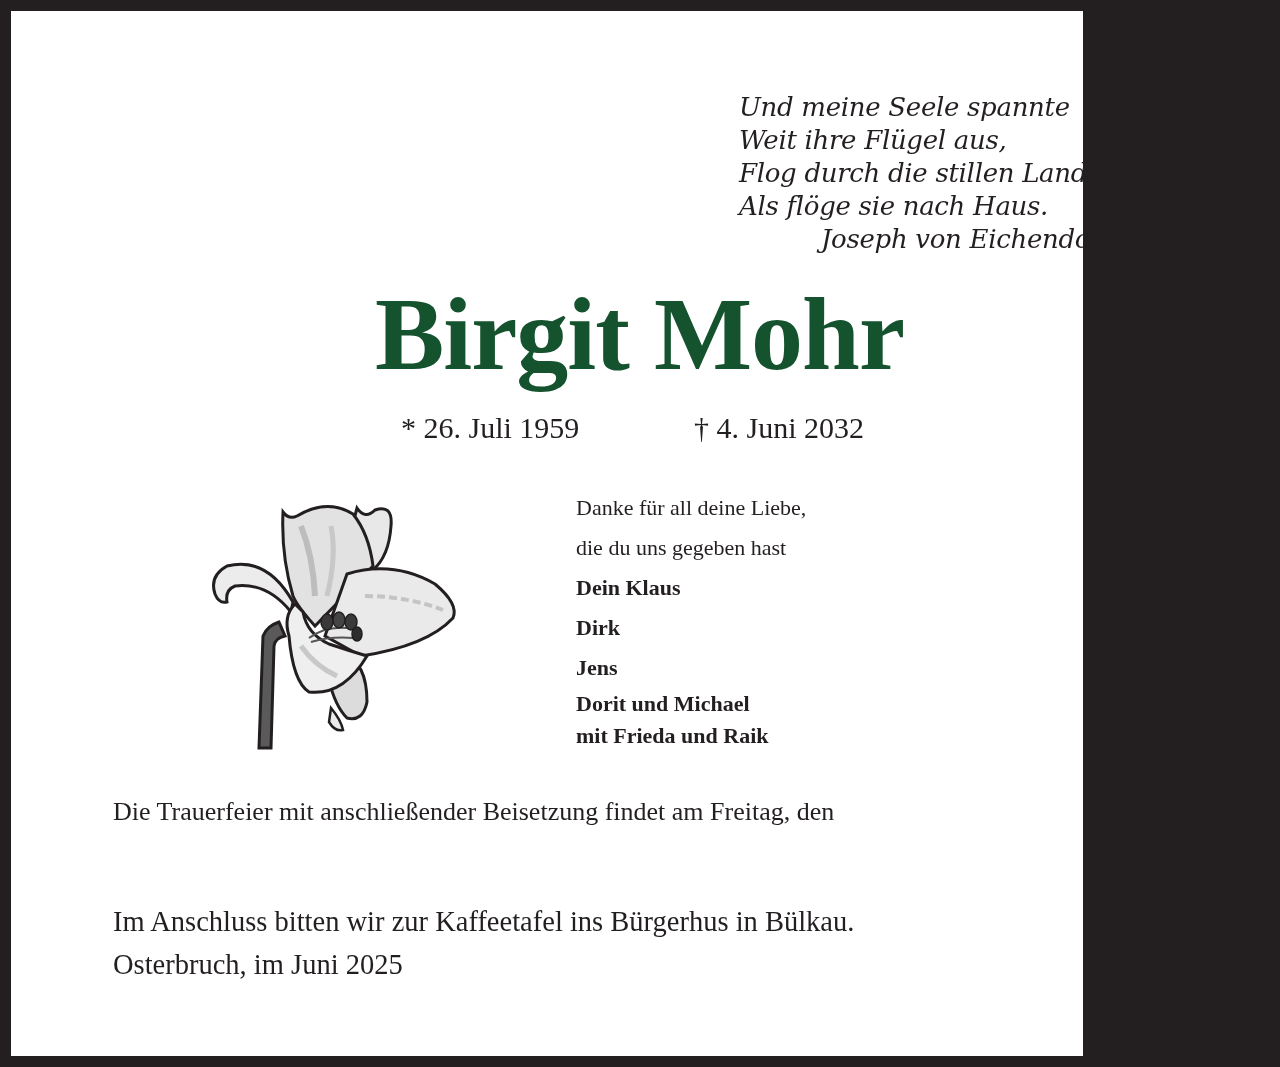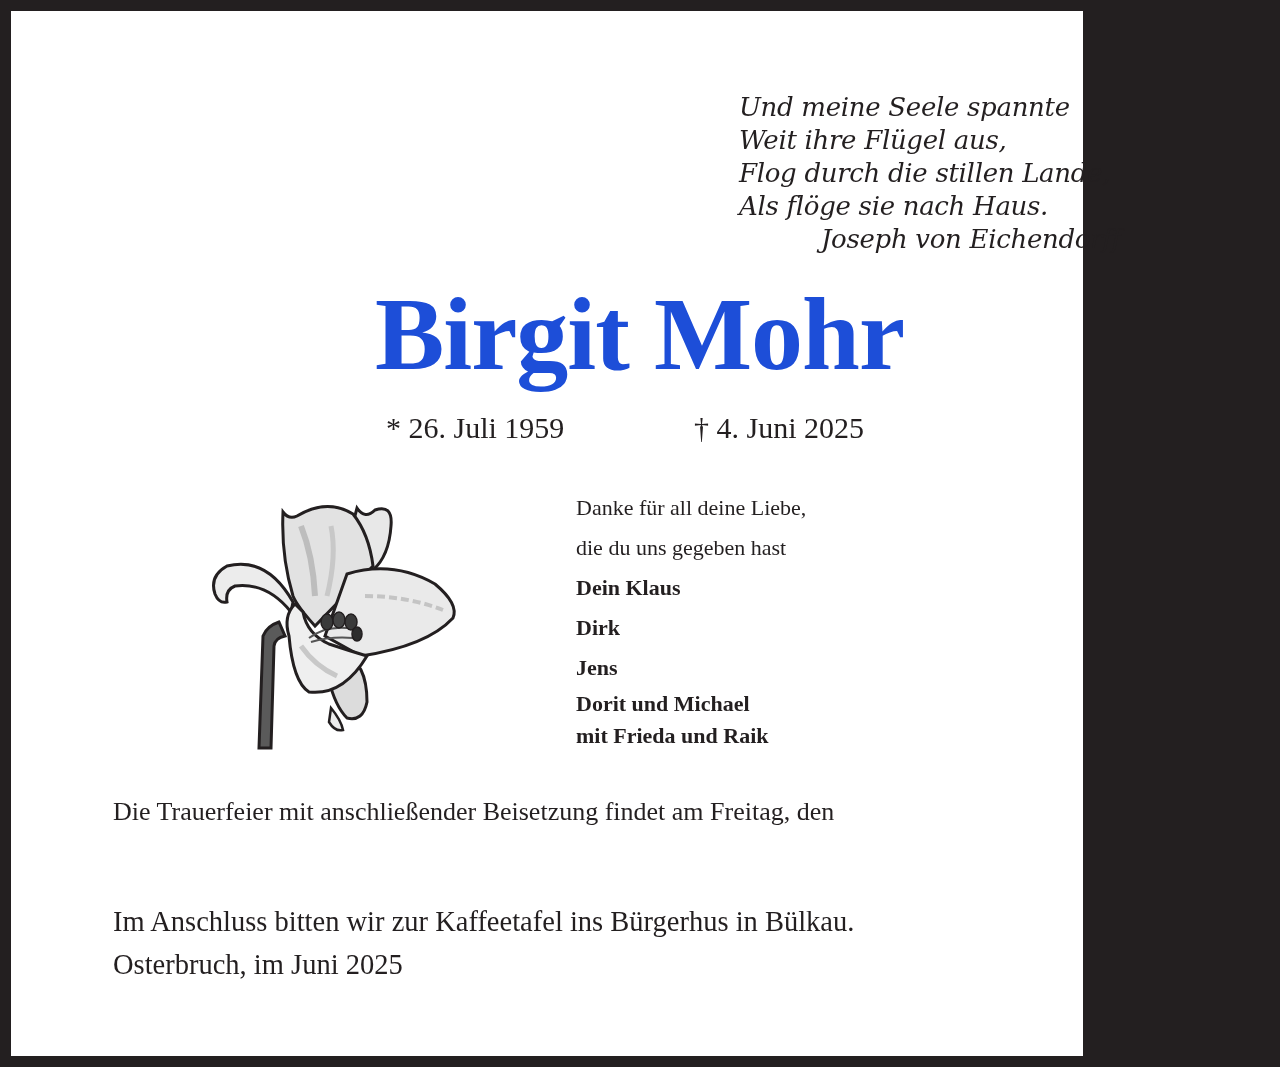--- a/index.html
+++ b/index.html
@@ -31,31 +31,31 @@
     .poem .author { display: block; padding-left: 82px; white-space: nowrap; }
     .name {
       position: absolute;
       left: 0; width: 1257px; top: 268px;
       text-align: center;
       font-family: "Liberation Serif", serif;
       font-weight: bold;
       font-size: 104px;
       line-height: 110px;
       letter-spacing: -1px;
-      color: #1d4ed8;
+      color: #14532d;
     }
     .dates {
       position: absolute;
       top: 400px;
       font-family: "Liberation Serif", serif;
       font-size: 30px;
       line-height: 34px;
       white-space: nowrap;
     }
-    .birth { left: 375px; }
+    .birth { left: 390px; }
     .death { left: 683px; }
     .flower {
       position: absolute;
       left: 186px; top: 475px;
       width: 270px; height: 270px;
     }
     .thanks {
       position: absolute;
       left: 565px; top: 477px;
       font-family: "Liberation Serif", serif;
@@ -101,21 +101,21 @@
     <span class="line">Und meine Seele spannte</span>
     <span class="line">Weit ihre Flügel aus,</span>
     <span class="line">Flog durch die stillen Lande,</span>
     <span class="line">Als flöge sie nach Haus.</span>
     <span class="author">Joseph von Eichendorff</span>
   </div>
 
   <div class="name">Birgit Mohr</div>
 
   <div class="dates birth">* 26. Juli 1959</div>
-  <div class="dates death">† 4. Juni 2025</div>
+  <div class="dates death">† 4. Juni 2032</div>
 
   <div class="flower">
     <svg width="270" height="270" viewBox="0 0 270 270" xmlns="http://www.w3.org/2000/svg">
 
       <path d="M62 262 L66 150 Q70 140 82 136 L88 150 Q78 152 77 160 L74 262 Z" fill="#5a5a5a" stroke="#231f20" stroke-width="3"></path>
 
       <path d="M96 116 Q70 70 30 80 Q12 90 18 108 Q22 118 30 116 Q28 104 38 100 Q70 96 94 126 Z" fill="#ececec" stroke="#231f20" stroke-width="3"></path>
 
       <path d="M160 22 Q168 34 178 24 Q196 18 194 40 Q192 70 176 84 L150 60 Z" fill="#e8e8e8" stroke="#231f20" stroke-width="3"></path>
 

